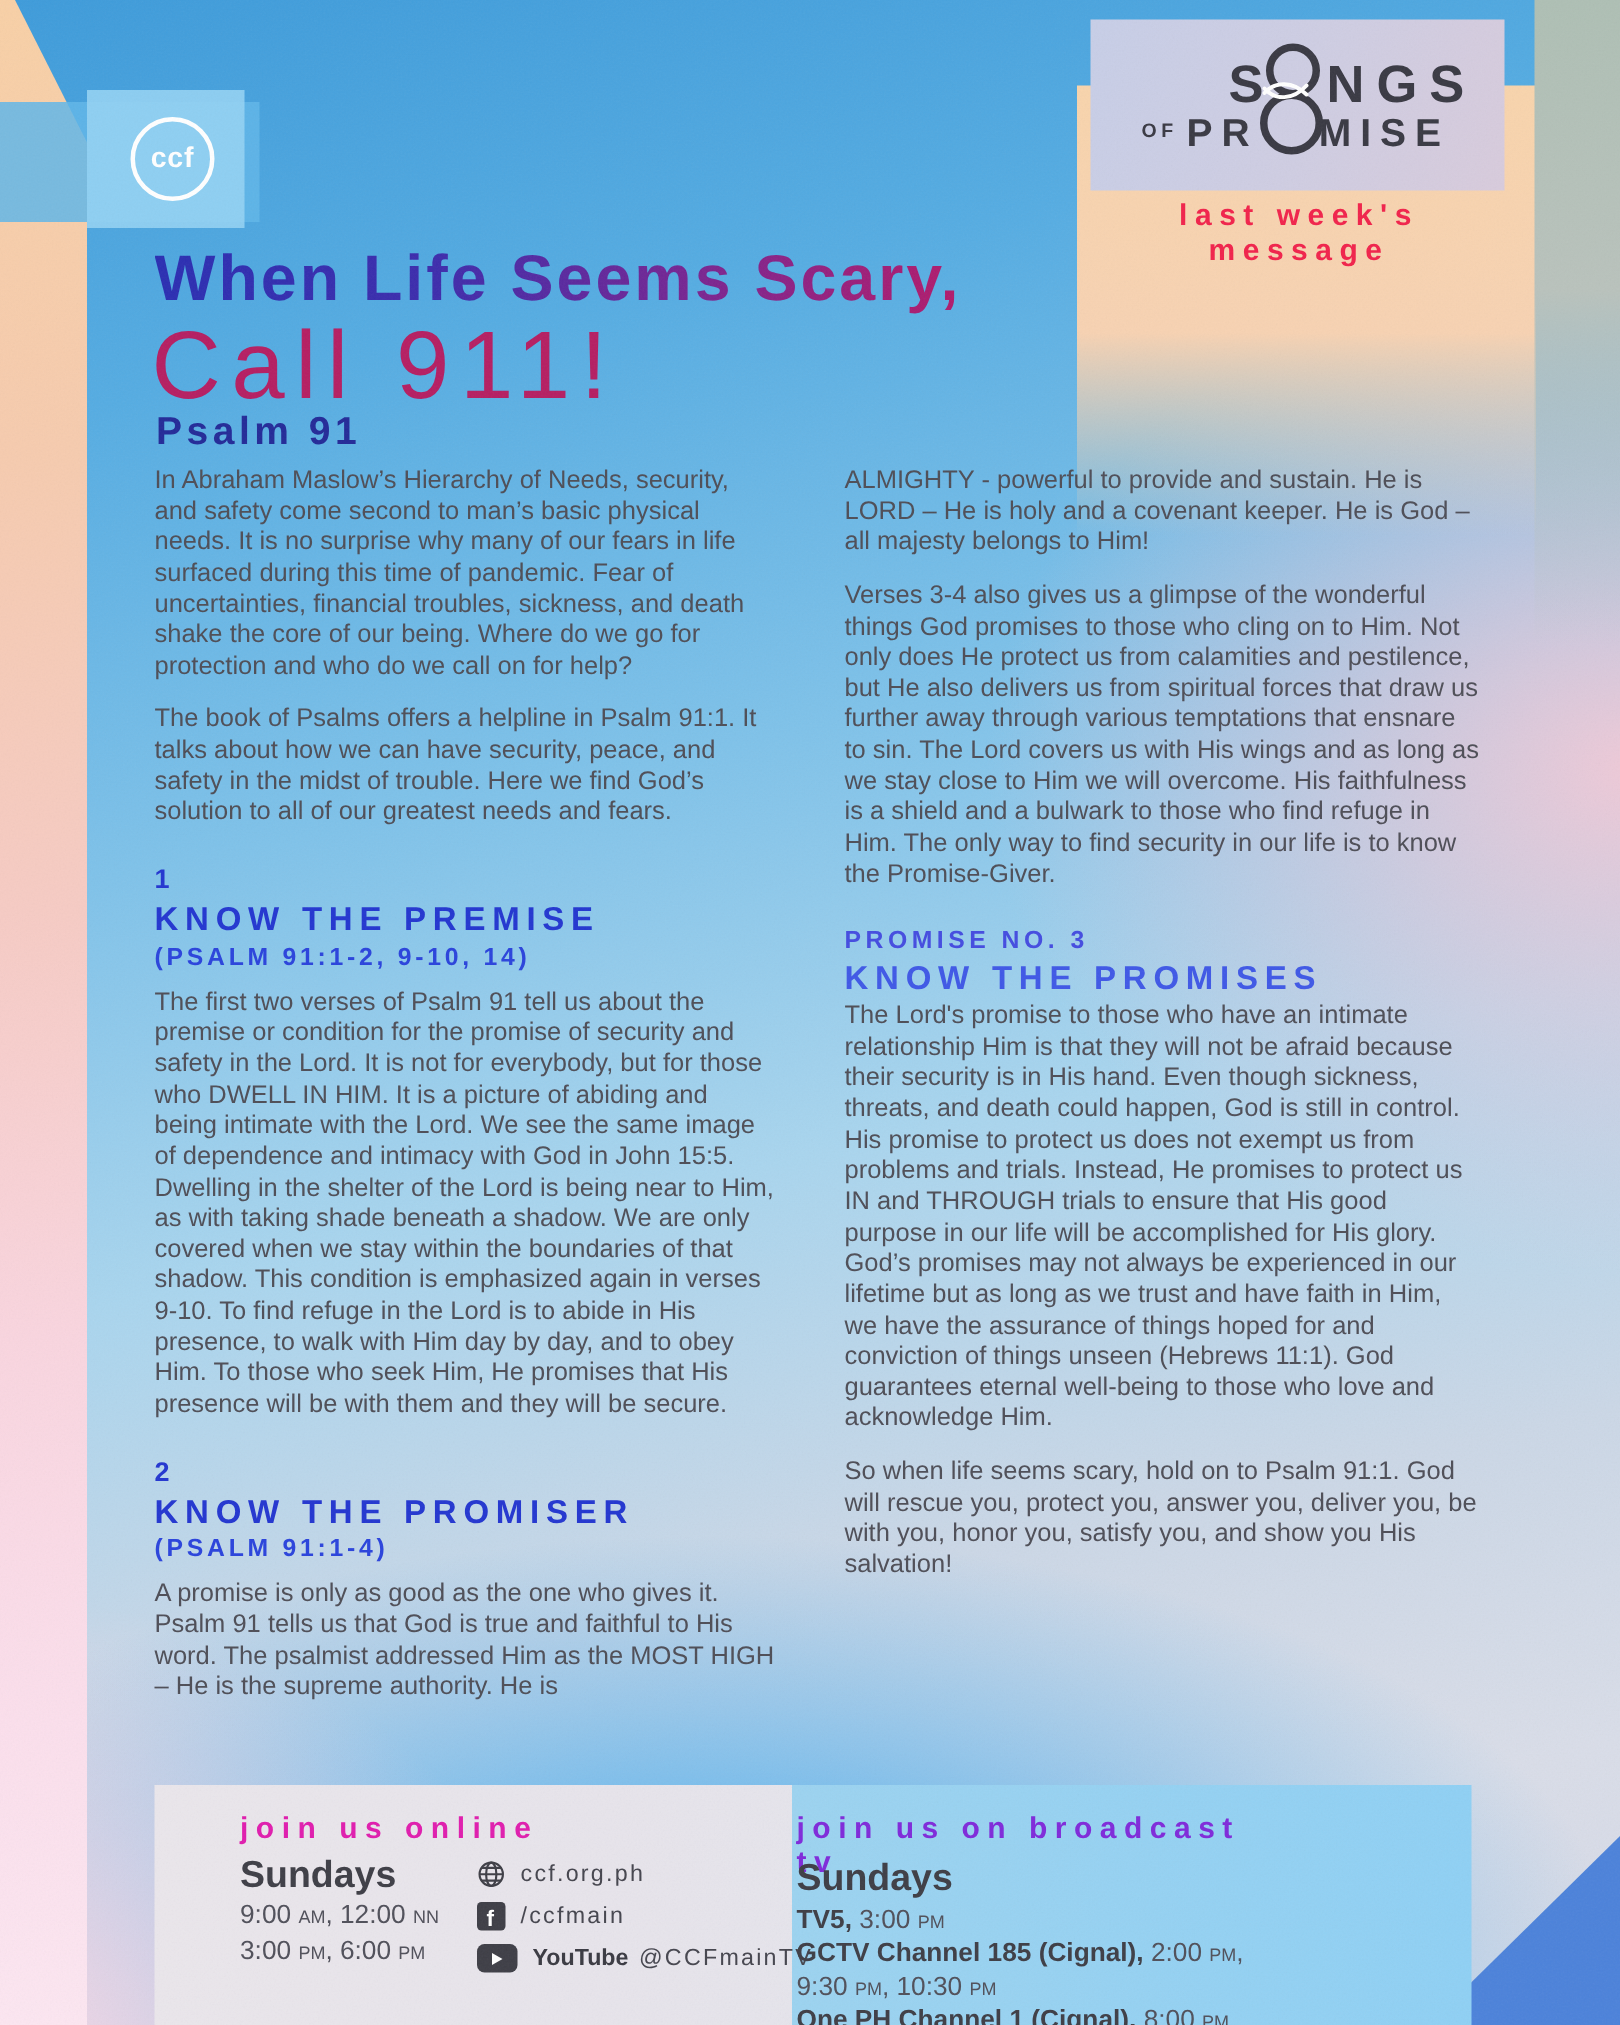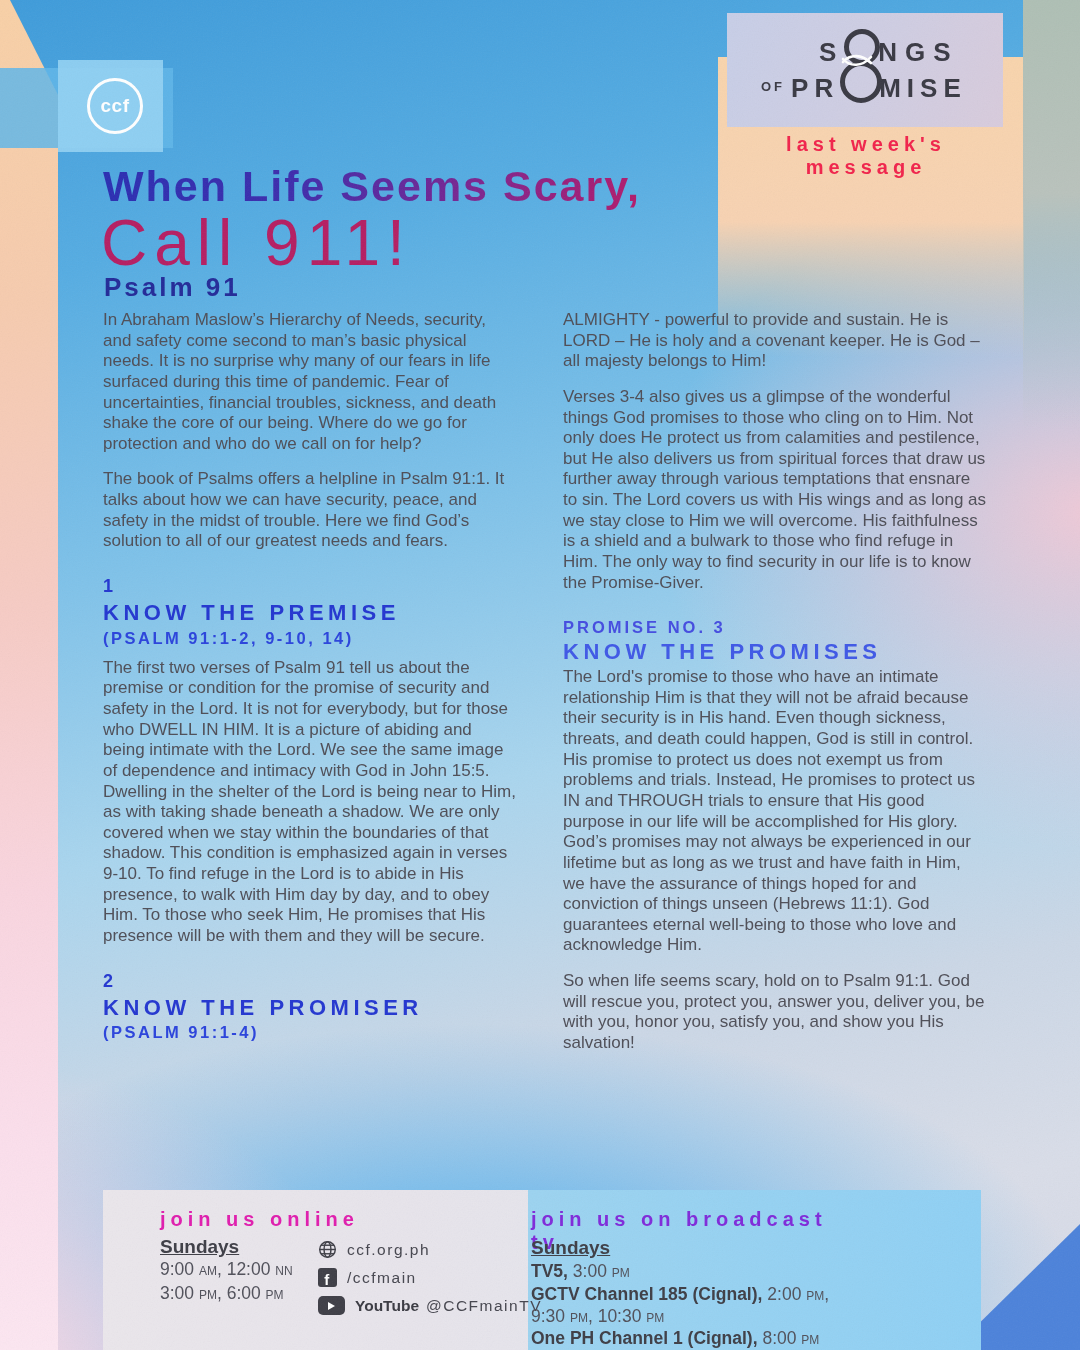--- a/index.html
+++ b/index.html
@@ -26,21 +26,21 @@
 
   
   .ccf-band{left:0;top:68px;width:173px;height:80px;background:rgba(96,182,233,.85);}
   .ccf-card{left:58px;top:60px;width:105px;height:92px;background:rgba(148,209,243,.9);}
   .ccf-ring{position:absolute;left:29px;top:18px;width:50px;height:50px;border:3px solid #fff;border-radius:50%;
     display:flex;align-items:center;justify-content:center;color:#fff;font-weight:700;font-size:19px;letter-spacing:.5px;}
 
   
   .sop-card{left:727px;top:13px;width:276px;height:114px;
     background:linear-gradient(115deg,#C7CEE7 0%,#CFCDE2 55%,#D8CBDC 100%);}
-  .sop-line1{position:absolute;left:92px;top:24px;font-size:26px;font-weight:700;color:#393943;letter-spacing:8px;}
+  .sop-line1{position:absolute;left:92px;top:24px;font-size:35px;font-weight:700;color:#393943;letter-spacing:8px;}
   .sop-line2{position:absolute;left:34px;top:60px;font-size:26px;font-weight:700;color:#393943;letter-spacing:6px;}
   .sop-of{font-size:13px;letter-spacing:3px;vertical-align:6px;margin-right:6px;}
   .sop-gap1{display:inline-block;width:34px;}
   .sop-gap2{display:inline-block;width:40px;}
   .ring1{position:absolute;left:117px;top:16px;width:26px;height:26px;border:5px solid #393943;border-radius:50%;}
   .ring2{position:absolute;left:113px;top:48px;width:32px;height:32px;border:5px solid #393943;border-radius:50%;}
   .fish{position:absolute;left:113px;top:40px;}
   .tagline{left:748px;top:133px;width:236px;text-align:center;color:#F1234B;font-weight:700;
     font-size:20px;letter-spacing:5px;}
 
@@ -65,21 +65,21 @@
   .sec3 .sec-ref{color:#3F58E6;}
 
   
   .footer-card{left:103px;top:1190px;width:727px;height:160px;
     background:linear-gradient(90deg,#EAE6EB 0%,#E7E4EB 42%,#E2E5ED 100%);}
   .footer-blue{position:absolute;left:425px;top:0;width:453px;height:160px;
     background:linear-gradient(90deg,#9CD3F0 0%,#8FD0F4 100%);}
   .f-head{font-weight:700;font-size:20px;letter-spacing:5px;}
   .online-head{position:absolute;left:57px;top:18px;color:#E01DAE;}
   .tv-head{position:absolute;left:428px;top:18px;color:#7F2ADA;}
-  .day{font-weight:700;font-size:19px;color:#3E3E46;text-decoration:underline;}
+  .day{font-weight:700;font-size:25px;color:#3E3E46;}
   .times{font-size:17.5px;color:#50505A;font-variant:small-caps;line-height:1.35;}
   .online-sched{position:absolute;left:57px;top:46px;}
   .links{position:absolute;left:215px;top:50px;}
   .link-row{display:flex;align-items:center;margin-bottom:9px;font-size:15.5px;color:#45454E;letter-spacing:1.5px;}
   .link-row .icon{margin-right:10px;display:flex;align-items:center;}
   .fb-icon{width:19px;height:19px;background:#3E3E46;border-radius:3px;color:#fff;font-weight:700;
     font-size:15px;display:flex;align-items:flex-end;justify-content:center;line-height:1;}
   .yt-icon{width:27px;height:19px;background:#3E3E46;border-radius:5px;display:flex;align-items:center;justify-content:center;}
   .yt-tri{width:0;height:0;border-left:7px solid #fff;border-top:4.5px solid transparent;border-bottom:4.5px solid transparent;}
   .yt-word{font-weight:700;letter-spacing:0;margin-right:7px;color:#3A3A42;}
@@ -127,20 +127,21 @@
     <div class="sec">
       <div class="sec-num">1</div>
       <div class="sec-title">KNOW THE PREMISE</div>
       <div class="sec-ref">(PSALM 91:1-2, 9-10, 14)</div>
       <p>The first two verses of Psalm 91 tell us about the premise or condition for the promise of security and safety in the Lord. It is not for everybody, but for those who DWELL IN HIM. It is a picture of abiding and being intimate with the Lord. We see the same image of dependence and intimacy with God in John 15:5. Dwelling in the shelter of the Lord is being near to Him, as with taking shade beneath a shadow. We are only covered when we stay within the boundaries of that shadow. This condition is emphasized again in verses 9-10. To find refuge in the Lord is to abide in His presence, to walk with Him day by day, and to obey Him. To those who seek Him, He promises that His presence will be with them and they will be secure.</p>
     </div>
     <div class="sec">
       <div class="sec-num">2</div>
       <div class="sec-title">KNOW THE PROMISER</div>
       <div class="sec-ref">(PSALM 91:1-4)</div>
+      <p>A promise is only as good as the one who gives it. Psalm 91 tells us that God is true and faithful to His word. The psalmist addressed Him as the MOST HIGH – He is the supreme authority. He is</p>
     </div>
   </div>
 
   <div class="abs col col-right">
     <p>ALMIGHTY - powerful to provide and sustain. He is LORD – He is holy and a covenant keeper. He is God – all majesty belongs to Him!</p>
     <p>Verses 3-4 also gives us a glimpse of the wonderful things God promises to those who cling on to Him. Not only does He protect us from calamities and pestilence, but He also delivers us from spiritual forces that draw us further away through various temptations that ensnare to sin. The Lord covers us with His wings and as long as we stay close to Him we will overcome. His faithfulness is a shield and a bulwark to those who find refuge in Him. The only way to find security in our life is to know the Promise-Giver.</p>
     <div class="sec sec3">
       <div class="sec-eyebrow">PROMISE NO. 3</div>
       <div class="sec-title">KNOW THE PROMISES</div>
       <p>The Lord's promise to those who have an intimate relationship Him is that they will not be afraid because their security is in His hand. Even though sickness, threats, and death could happen, God is still in control. His promise to protect us does not exempt us from problems and trials. Instead, He promises to protect us IN and THROUGH trials to ensure that His good purpose in our life will be accomplished for His glory. God’s promises may not always be experienced in our lifetime but as long as we trust and have faith in Him, we have the assurance of things hoped for and conviction of things unseen (Hebrews 11:1). God guarantees eternal well-being to those who love and acknowledge Him.</p>

